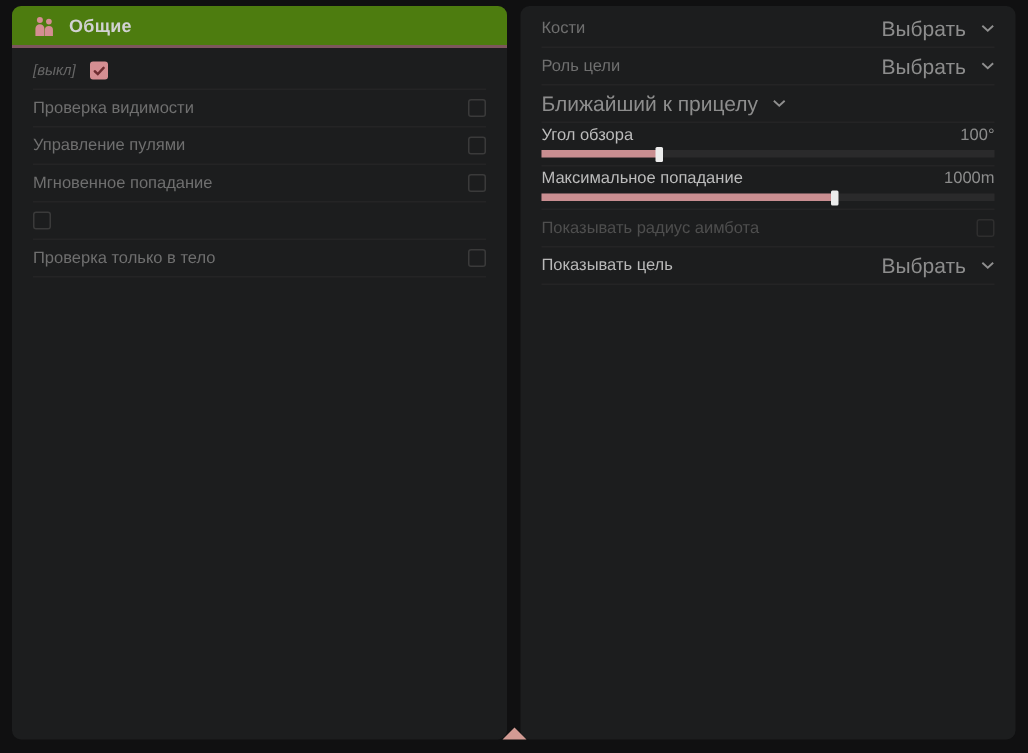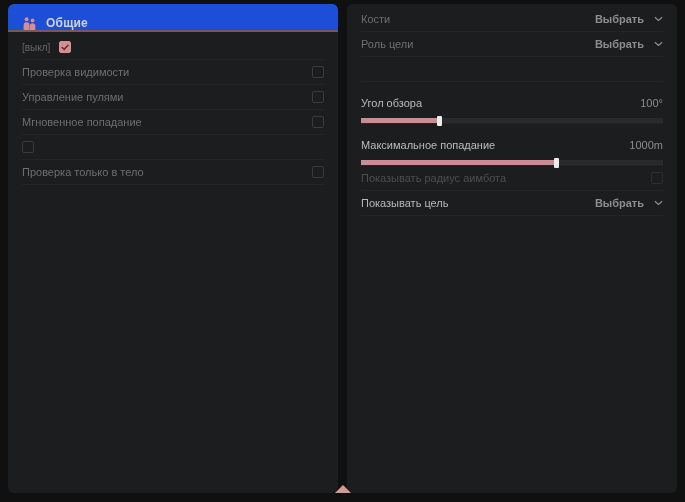--- a/index.html
+++ b/index.html
@@ -14,60 +14,59 @@
   }
   .panels{position:absolute; top:4px; left:8px; display:flex; gap:9px;}
   .panel{
     width:330px; height:489px;
     background:var(--panel-bg);
     border-radius:6px;
     overflow:hidden;
   }
   .panel-header{
     height:28px;
-    display:flex; align-items:flex-end; gap:9px;
+    display:flex; align-items:center; gap:9px;
     padding:0 14px;
     border-bottom:2px solid var(--divider);
-    background:#1d4ed8;
+    background:#4d7c0f;
   }
   .panel-title{font-size:12px; font-weight:bold; color:#d2d2d2; letter-spacing:.2px;}
   .accent-icon{color:var(--accent); display:flex; align-items:center;}
   .panel-body{padding:3px 14px 0;}
 
   .row{
     height:25px;
     display:flex; align-items:center;
     border-bottom:1px solid #242425;
   }
   .row .label{flex:1; font-size:11px; color:#6f6f6f;}
   .row.bright .label{color:#c7c7c7;}
   .row.mid .label{color:#b9b9b9;}
   .row.disabled .label{color:#4e4e4e;}
   .right-controls{display:flex; align-items:center; gap:9px;}
-  .kb-hint{font-size:10px; color:#666;}
+  .kb-hint{font-size:10px; color:#666;font-style:italic;}
 
   .checkbox{
     width:12px; height:12px;
     border:1px solid #3a3a3a; border-radius:2px;
     display:flex; align-items:center; justify-content:center;
     flex:0 0 auto;
   }
   .checkbox.checked{background:var(--accent); border-color:var(--accent);}
   .row.disabled .checkbox{border-color:#2e2e2e;}
 
   .select{display:flex; align-items:center; gap:10px; cursor:pointer;}
-  .select .value{font-size:11px; color:#8d8d8d;font-weight:bold;}
+  .select .value{font-size:14px; color:#8d8d8d;}
   .chevron{color:#8f8f8f; display:flex; align-items:center;}
 
   .slider-row{
     height:29px;
-    display:flex; flex-direction:column; justify-content:space-between; gap:4px;
+    display:flex; flex-direction:column; justify-content:flex-start; gap:4px;
     border-bottom:1px solid #242425;
     padding-top:2px;
-    margin-top:13px;
   }
   .slider-labels{display:flex; justify-content:space-between; align-items:center;}
   .slider-labels .label{font-size:11px; color:#bcbcbc;}
   .slider-labels .value{font-size:11px; color:#8c8c8c;}
   .slider-track{
     height:5px; background:#2a2a2b; position:relative; width:100%;
   }
   .slider-fill{height:100%; background:var(--slider-fill); position:relative;}
   .slider-handle{
     position:absolute; right:-2px; top:50%; transform:translateY(-50%);
@@ -169,20 +168,28 @@
           <span class="value">Выбрать</span>
           <span class="chevron">
             <svg width="9" height="6" viewBox="0 0 10 6">
                 <path d="M1 1 L5 4.6 L9 1" fill="none" stroke="currentColor" stroke-width="1.4"></path>
               </svg>
           </span>
         </span>
       </div>
 
       <div class="row mid">
+        <span class="select">
+          <span class="value">Ближайший к прицелу</span>
+          <span class="chevron">
+            <svg width="9" height="6" viewBox="0 0 10 6">
+                <path d="M1 1 L5 4.6 L9 1" fill="none" stroke="currentColor" stroke-width="1.4"></path>
+              </svg>
+          </span>
+        </span>
       </div>
 
       <div class="slider-row">
         <div class="slider-labels">
           <span class="label">Угол обзора</span>
           <span class="value">100°</span>
         </div>
         <div class="slider-track">
           <div class="slider-fill" style="width: 26%;">
             <div class="slider-handle"></div>

